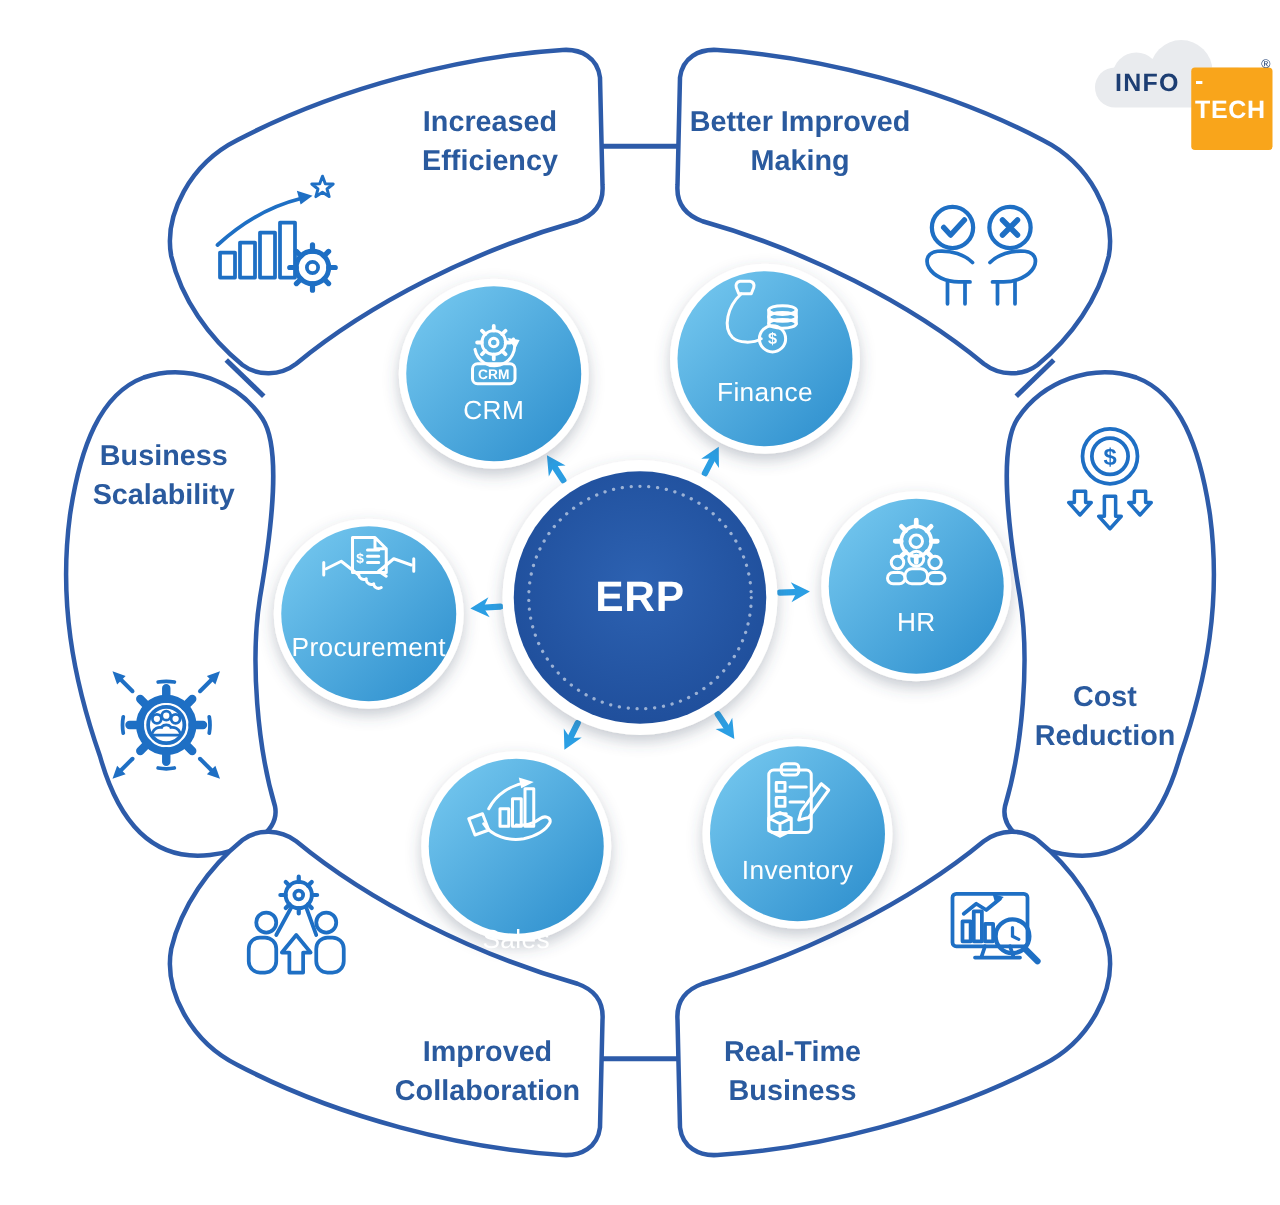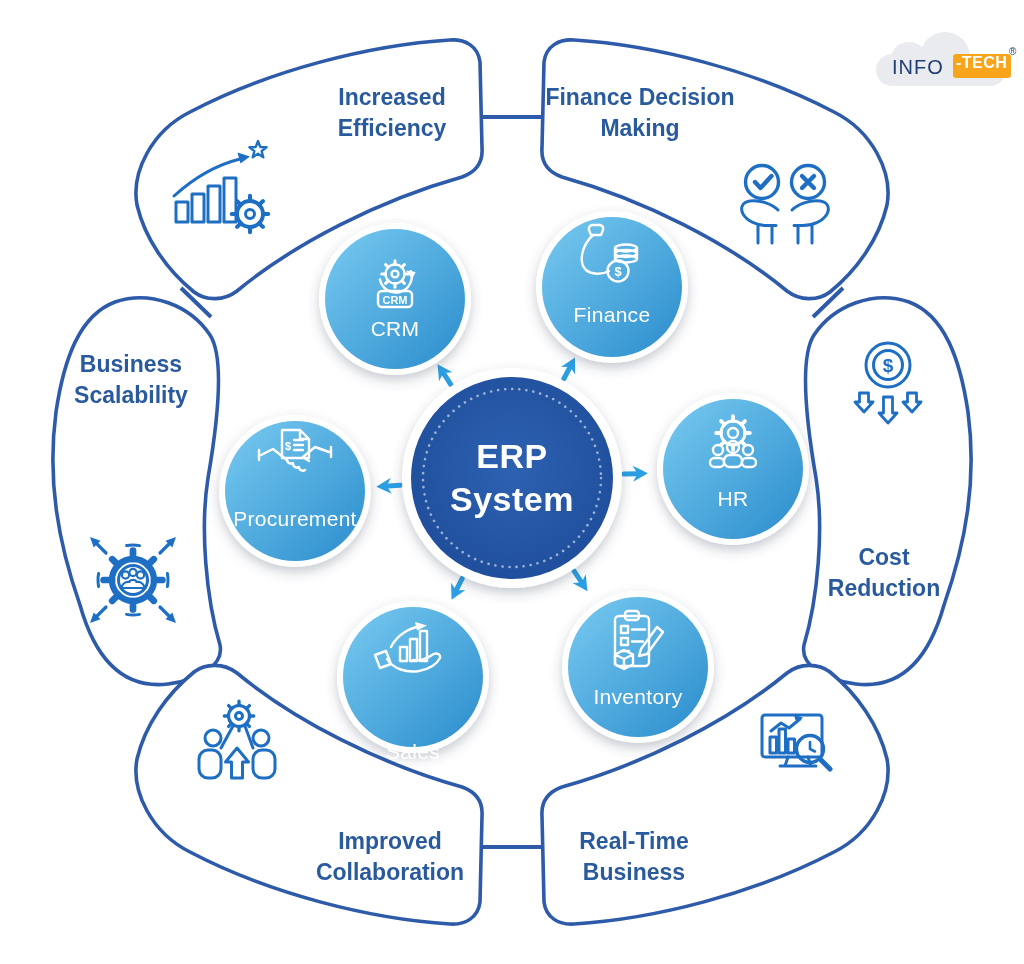--- a/index.html
+++ b/index.html
@@ -26,24 +26,24 @@
   .mlbl{position:absolute;transform:translate(-50%,-50%);text-align:center;white-space:nowrap;
         color:#ffffff;font-size:21px;font-weight:500;letter-spacing:.3px;}
   .center-lbl{position:absolute;transform:translate(-50%,-50%);text-align:center;white-space:nowrap;
         color:#ffffff;font-size:34px;font-weight:bold;line-height:43px;letter-spacing:.5px;}
 
   
   .logo{position:absolute;left:876px;top:34px;width:142px;height:54px;}
   .cloud-base{position:absolute;left:0;bottom:2px;width:130px;height:32px;border-radius:16px;background:#e9ebee;}
   .cloud-b1{position:absolute;left:14px;top:8px;width:38px;height:38px;border-radius:50%;background:#e9ebee;}
   .cloud-b2{position:absolute;left:44px;top:-2px;width:50px;height:50px;border-radius:50%;background:#e9ebee;}
-  .logo-info{position:absolute;left:16px;top:22px;font-size:20px;font-weight:400;
+  .logo-info{position:absolute;left:16px;top:22px;font-size:20px;font-weight:700;
              color:var(--logo-navy,#1d3e73);letter-spacing:1px;}
-  .logo-tech{position:absolute;left:77px;top:20px;font-size:16px;font-weight:800;color:#fff;
-             background:var(--logo-orange,#f9a51b);padding:0 4px 6px 3px;border-radius:3px;letter-spacing:.5px;}
+  .logo-tech{position:absolute;left:77px;top:20px;font-size:20px;font-weight:800;color:#fff;
+             background:var(--logo-orange,#f9a51b);padding:0 4px 20px 3px;border-radius:3px;letter-spacing:.5px;}
   .logo-reg{position:absolute;left:133px;top:12px;font-size:10px;color:var(--logo-navy,#1d3e73);}
 </style>
 </head>
 <body>
 
 <div id="stage">
 
 <svg width="1024" height="964" viewBox="0 0 1024 964">
   <defs>
     <linearGradient id="gMod" x1="0" y1="0" x2="1" y2="1">
@@ -275,36 +275,35 @@
         <path d="M -34,-9 L -22,-15 L -8,-4 M 34,-12 L 20,-17 L 8,-7"></path>
         <path d="M -8,-4 a 4,4 0 0 0 6,3 M -2,0 a 4,4 0 0 0 6,3 M 4,4 a 4,4 0 0 0 6,2 M 8,-7 l 6,4"></path>
         <path d="M -36,-14 v 10 M 36,-17 v 10"></path>
       </g>
     </g>
   </g>
 </svg>
 
   <div class="center-lbl" style="left:512px;top:478px;">
     <div>ERP</div>
-    <div>System</div>
   </div>
 
   <div class="mlbl" style="left:395px;top:329px;">CRM</div>
   <div class="mlbl" style="left:612px;top:315px;">Finance</div>
   <div class="mlbl" style="left:733px;top:499px;">HR</div>
   <div class="mlbl" style="left:638px;top:697px;">Inventory</div>
   <div class="mlbl" style="left:413px;top:728px;margin-top:24px;">Sales</div>
   <div class="mlbl" style="left:295px;top:519px;">Procurement</div>
 
   <div class="lbl" style="left:392px;top:113px;">
     <div>Increased</div>
     <div>Efficiency</div>
   </div>
   <div class="lbl" style="left:640px;top:113px;">
-    <div>Finance Decision</div>
+    <div>Better Improved</div>
     <div>Making</div>
   </div>
   <div class="lbl" style="left:884px;top:573px;">
     <div>Cost</div>
     <div>Reduction</div>
   </div>
   <div class="lbl" style="left:131px;top:380px;">
     <div>Business</div>
     <div>Scalability</div>
   </div>

